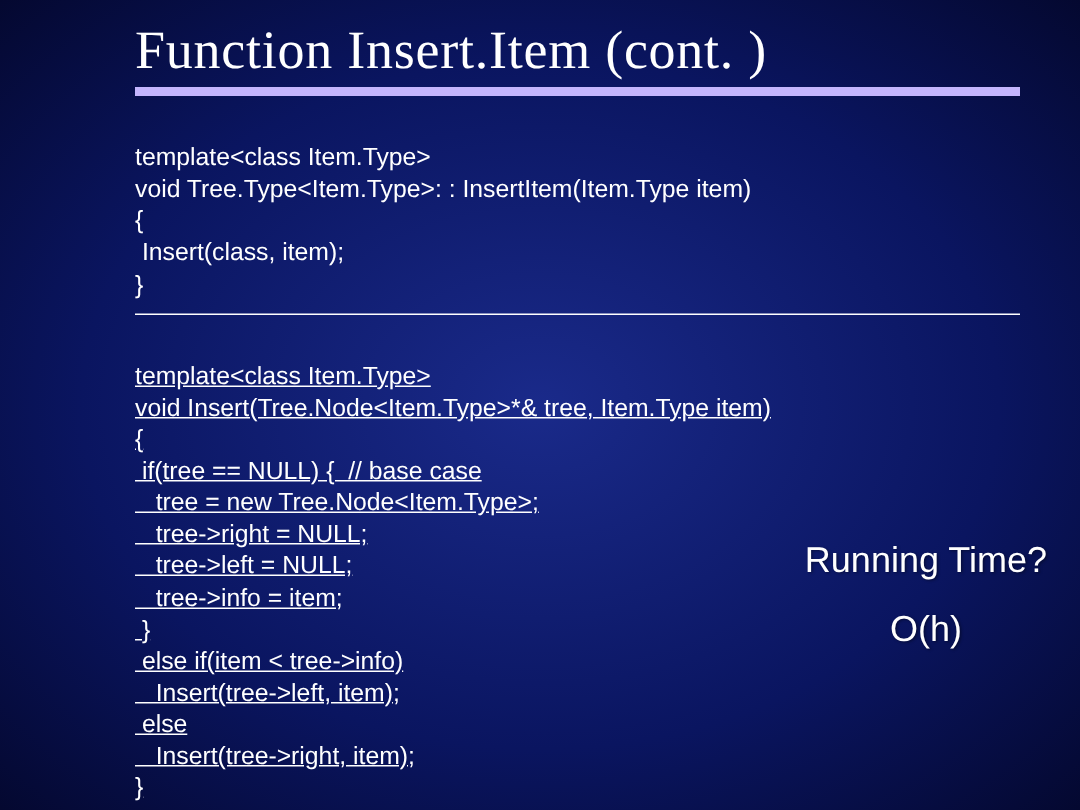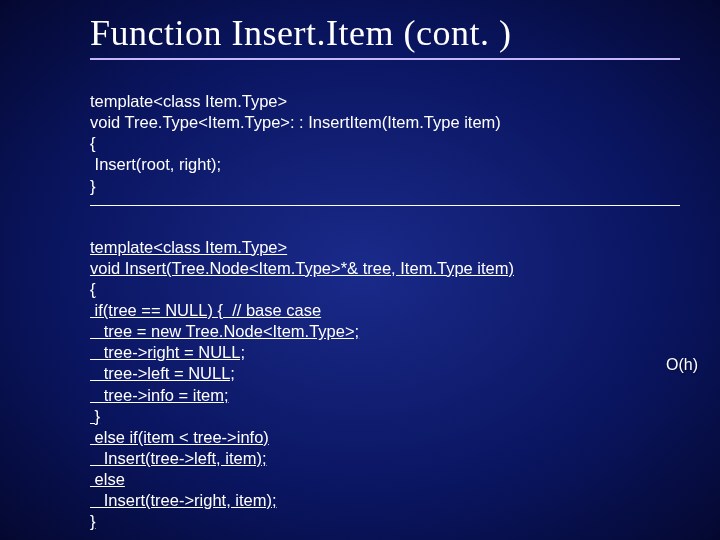--- a/index.html
+++ b/index.html
@@ -7,21 +7,21 @@
   body {
     background: radial-gradient(ellipse at center, #1a2a8a 0%, #0a1560 60%, #040830 100%);
     font-family: Arial, Helvetica, sans-serif;
     color: #fff;
     padding: 12px 40px 20px 90px;
   }
   .title {
     font-family: "Times New Roman", Times, serif;
     font-size: 36px;
     font-weight: normal;
-    border-bottom: 2px solid #c4b5fd;
+    border-bottom: 6px solid #c4b5fd;
     padding-bottom: 4px;
     margin-bottom: 10px;
     letter-spacing: 0.5px;
   }
   .code {
     font-size: 16.5px;
     line-height: 1.28;
     white-space: pre;
   }
   .hr {
@@ -40,34 +40,34 @@
     text-align: center;
     font-family: Arial, Helvetica, sans-serif;
     color: #fff;
   }
   .side-q {
     font-size: 24px;
     margin-bottom: 18px;
     text-shadow: 1px 1px 2px rgba(0,0,0,0.4);
   }
   .side-a {
-    font-size: 16px;
+    font-size: 24px;
     text-shadow: 1px 1px 2px rgba(0,0,0,0.4);
   }
 </style>
 </head>
 <body>
 
 <div class="title">Function Insert.Item (cont. )</div>
 
 <div class="code">
 <span>template&lt;class Item.Type&gt;</span>
 <span>void Tree.Type&lt;Item.Type&gt;: : InsertItem(Item.Type item)</span>
 <span>{</span>
-<span> Insert(root, right);</span>
+<span> Insert(class, item);</span>
 <span>}</span>
 </div>
 
 <hr class="hr">
 
 <div class="block2-wrap">
 <div class="code">
 <span>template&lt;class Item.Type&gt;</span>
 <span>void Insert(Tree.Node&lt;Item.Type&gt;*&amp; tree, Item.Type item)</span>
 <span>{</span>
@@ -78,15 +78,16 @@
 <span>   tree-&gt;info = item;</span>
 <span> }</span>
 <span> else if(item &lt; tree-&gt;info)</span>
 <span>   Insert(tree-&gt;left, item);</span>
 <span> else</span>
 <span>   Insert(tree-&gt;right, item);</span>
 <span>}</span>
 </div>
 
 <div class="side">
+  <div class="side-q">Running Time?</div>
   <div class="side-a">O(h)</div>
 </div>
 </div>
 
 </body></html>

